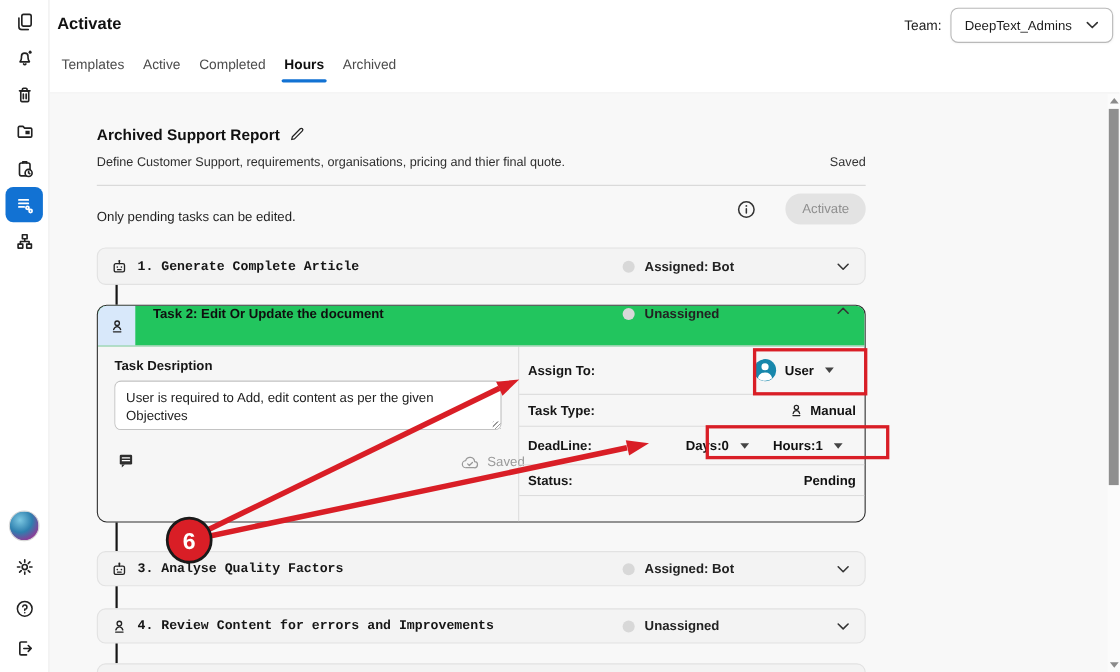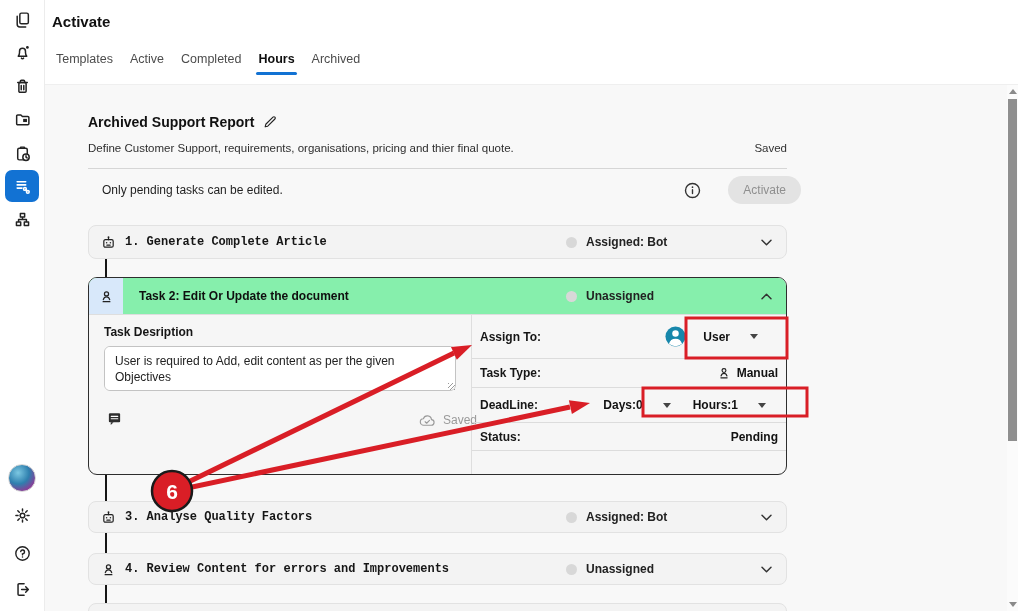--- a/index.html
+++ b/index.html
@@ -35,43 +35,43 @@
 
   
   .content{position:absolute;left:45px;top:85px;width:973px;height:526px;background:#f8f8f8;overflow:hidden;}
   .doc-title-row{position:absolute;left:43px;top:29px;display:flex;align-items:center;gap:9px;}
   .doc-title{font-size:14px;font-weight:bold;color:#111;}
   .edit-pencil{color:#222;cursor:pointer;display:flex;}
   .desc-row{position:absolute;left:43px;top:57px;width:699px;display:flex;justify-content:space-between;}
   .doc-desc{font-size:11.5px;color:#2e2e2e;}
   .saved-top{font-size:11.5px;color:#333;}
   .hdr-divider{position:absolute;left:43px;top:83px;width:699px;height:1px;background:#d6d6d6;}
-  .notice-row{position:absolute;left:57px;top:91px;width:699px;height:28px;display:flex;
-              align-items:center;justify-content:space-between;}
+  .notice-row{position:absolute;left:43px;top:91px;width:699px;height:28px;display:flex;
+              align-items:flex-end;justify-content:space-between;}
   .notice-text{font-size:12px;color:#1f1f1f;}
   .notice-right{display:flex;align-items:center;gap:27px;}
   .activate-btn{height:28px;padding:0 15px;border:none;border-radius:14px;background:#e3e3e3;
                 color:#8f8f8f;font-size:12px;font-family:inherit;cursor:pointer;}
   .info-btn{display:flex;cursor:pointer;color:#333;}
 
   
   .task-row{position:absolute;left:43px;width:699px;background:#f3f3f3;border:1px solid #e2e2e2;
             border-radius:8px;display:flex;align-items:center;padding:0 14px 0 12px;cursor:pointer;}
   .task-row .row-title{font-size:12px;font-weight:600;color:#161616;margin-left:9px;font-family:Liberation Mono, monospace;}
   .row-status{position:absolute;left:477px;display:flex;align-items:center;gap:9px;}
   .status-dot{width:11px;height:11px;border-radius:50%;background:#d8d8d8;}
   .status-text{font-size:12px;font-weight:600;color:#222;}
   .row-chevron{position:absolute;right:13px;display:flex;color:#333;cursor:pointer;}
   .connector{position:absolute;left:60px;width:2px;background:#161616;}
 
   
   .task-card{position:absolute;left:43px;top:192px;width:699px;height:198px;background:#f6f6f6;
              border:1.5px solid #2e2e2e;border-radius:9px;overflow:hidden;}
-  .card-header{position:relative;height:37px;background:#86efac;border-bottom:1px solid #dedede;
-               display:flex;align-items:center;cursor:pointer;}
+  .card-header{position:relative;height:37px;background:#22c55e;border-bottom:1px solid #dedede;
+               display:flex;align-items:flex-start;cursor:pointer;}
   .card-icon-cell{width:34px;height:100%;background:#d8e8fa;display:flex;align-items:center;
                   justify-content:center;flex:none;}
   .card-title{margin-left:16px;font-size:12px;font-weight:bold;color:#0f0f0f;}
   .card-body{display:flex;height:159px;}
   .col-left{position:relative;width:382px;flex:none;}
   .desc-label{position:absolute;left:15px;top:10px;font-size:12px;font-weight:bold;color:#161616;}
   .desc-box{position:absolute;left:15px;top:31px;width:352px;height:45px;border:1px solid #c3c3c3;
             border-radius:6px;background:#fff;font-family:inherit;font-size:12px;color:#222;
             padding:6px 10px;resize:none;line-height:1.35;}
   .resize-grip{position:absolute;left:359px;top:68px;width:7px;height:7px;
@@ -79,21 +79,21 @@
   .comment-btn{position:absolute;left:18px;top:96px;cursor:pointer;display:flex;}
   .autosave{position:absolute;left:330px;top:98px;display:flex;align-items:center;gap:7px;color:#9a9a9a;}
   .autosave span{font-size:12px;color:#9a9a9a;}
   .col-right{flex:1;border-left:1px solid #dedede;}
   .detail-row{position:relative;display:flex;align-items:center;justify-content:space-between;
               padding:0 8px 0 8px;border-bottom:1px solid #dcdcdc;}
   .detail-label{font-size:12px;font-weight:bold;color:#161616;}
   .detail-value{display:flex;align-items:center;gap:6px;font-size:12px;font-weight:bold;color:#111;}
   .caret-down{width:0;height:0;border-left:4px solid transparent;border-right:4px solid transparent;
               border-top:5px solid #444;margin-left:4px;}
-  .assign-trigger,.dd-trigger{display:flex;align-items:center;gap:16px;cursor:pointer;}
+  .assign-trigger,.dd-trigger{display:flex;align-items:center;gap:6px;cursor:pointer;}
   .dd-group{display:flex;align-items:center;gap:22px;}
   .dd-trigger span{font-size:12px;font-weight:bold;color:#111;}
 
   
   .scrollbar{position:absolute;right:0;top:0;width:11px;height:526px;background:#fbfbfb;}
   .sb-arrow{position:absolute;left:2px;width:0;height:0;border-left:4px solid transparent;
             border-right:4px solid transparent;cursor:pointer;}
   .sb-arrow.up{top:4px;border-bottom:5px solid #8a8a8a;}
   .sb-arrow.down{bottom:4px;border-top:5px solid #8a8a8a;}
   .sb-thumb{position:absolute;left:1px;top:14px;width:9px;height:342px;background:#8f8f8f;cursor:pointer;}
@@ -184,20 +184,29 @@
     <div class="side-icon" style="top:573px">
       <svg class="ic" width="17" height="17" viewBox="0 0 16 16" fill="none" stroke="currentColor" stroke-width="1.4" stroke-linecap="round" stroke-linejoin="round">
           <path d="M9.5 2.5H4.8a1 1 0 0 0-1 1v9a1 1 0 0 0 1 1h4.7"></path>
           <path d="M13.5 8H7.2M11 5.5 13.5 8 11 10.5"></path>
         </svg>
     </div>
   </nav>
 
   <header class="header">
     <div class="app-title">Activate</div>
+    <div class="team-wrap">
+      <span class="team-label">Team:</span>
+      <div class="team-select">
+        <span>DeepText_Admins</span>
+        <svg class="ic" width="12" height="8" viewBox="0 0 12 8" fill="none" stroke="#333" stroke-width="1.5" stroke-linecap="round" stroke-linejoin="round">
+            <path d="M1.5 1.5 6 6l4.5-4.5"></path>
+          </svg>
+      </div>
+    </div>
     <div class="tabs">
       <div class="tab">Templates</div>
       <div class="tab">Active</div>
       <div class="tab">Completed</div>
       <div class="tab active">Hours</div>
       <div class="tab">Archived</div>
     </div>
   </header>
 
   <main class="content">

